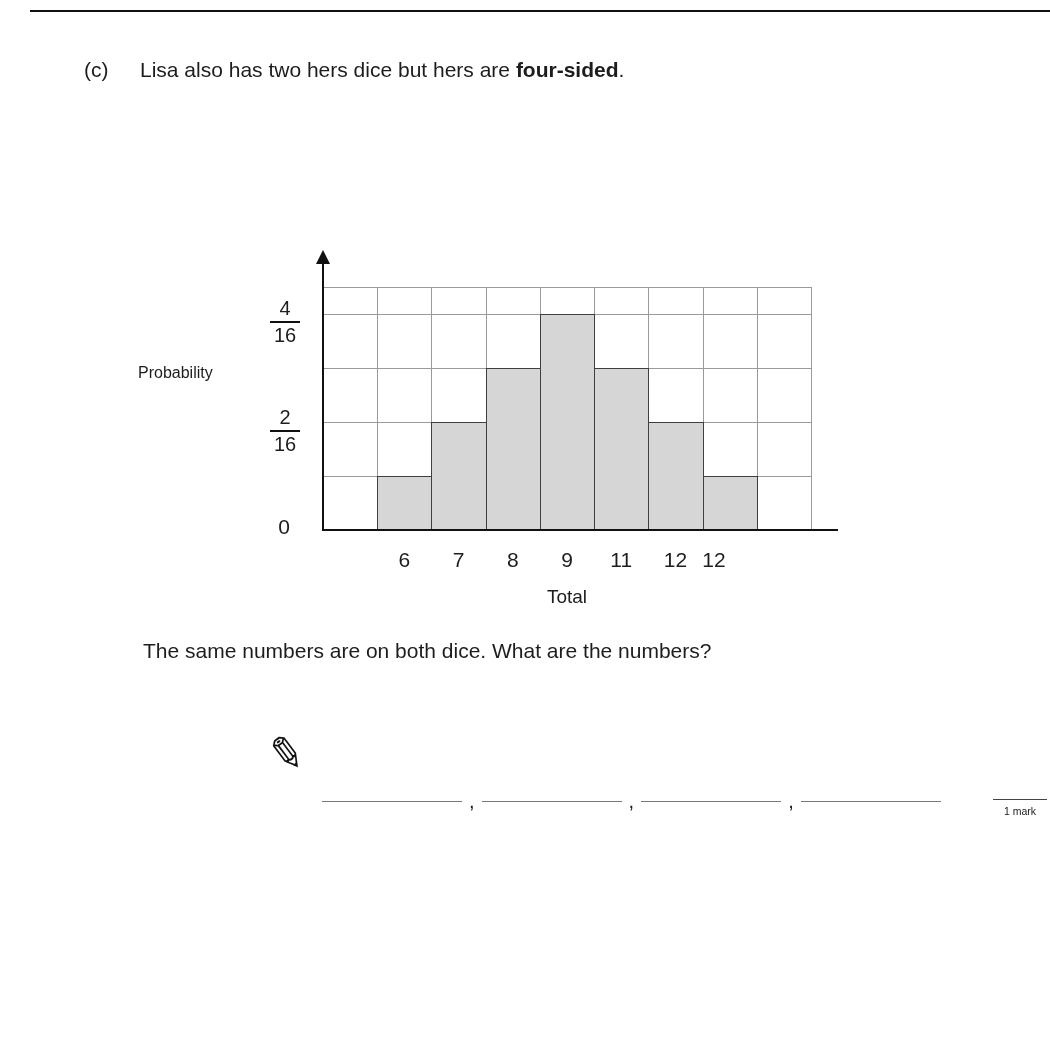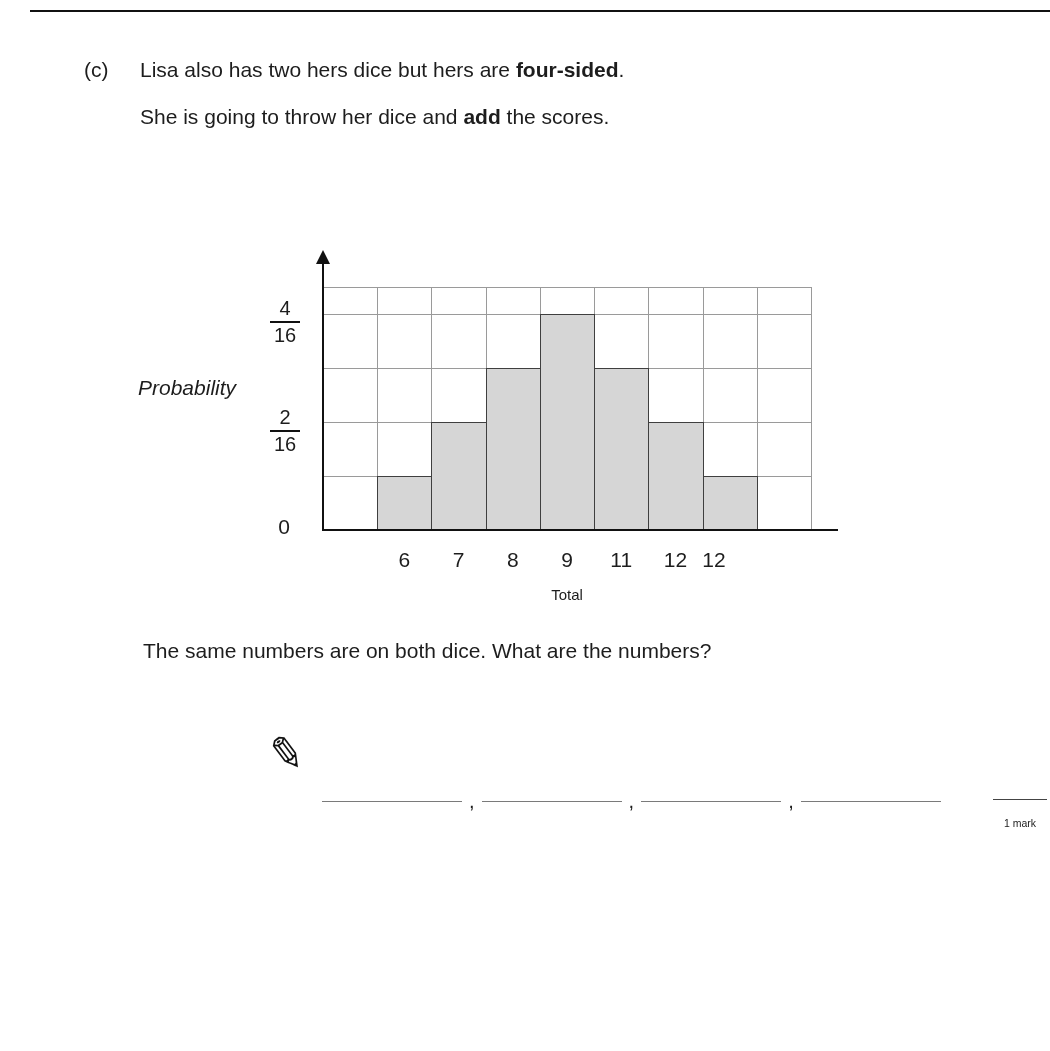--- a/index.html
+++ b/index.html
@@ -26,43 +26,42 @@
   .vgrid{position:absolute;top:0;width:1px;height:100%;}
   .bar{position:absolute;bottom:0;border:1px solid #3f3f3f;box-sizing:border-box;}
   .xtick{position:absolute;bottom:-42px;transform:translateX(-50%);font-size:21px;color:#1d1d1d;}
   .y-axis{position:absolute;left:322px;top:260px;width:2px;height:270px;background:#111;}
   .y-arrow{position:absolute;left:316px;top:250px;width:0;height:0;
            border-left:7px solid transparent;border-right:7px solid transparent;border-bottom:14px solid #111;}
   .x-axis{position:absolute;left:322px;top:529px;width:516px;height:2px;background:#111;}
   .frac{position:absolute;width:46px;text-align:center;font-size:20px;line-height:1.15;margin-top:11px;}
   .frac .fline{display:block;height:2px;background:#111;margin:1px 8px;}
   .ytick-zero{position:absolute;left:262px;top:515px;width:44px;text-align:center;font-size:21px;}
-  .ylabel{position:absolute;left:138px;top:376px;font-size:21px;font-style:italic;}
-  .xlabel{position:absolute;left:323px;top:586px;width:488px;text-align:center;font-size:15px;}
+  .ylabel{position:absolute;left:138px;top:364px;font-size:16px;}
+  .xlabel{position:absolute;left:323px;top:586px;width:488px;text-align:center;font-size:19px;}
 
   
   .pencil{position:absolute;left:268px;top:728px;font-size:44px;color:#111;transform:rotate(8deg);}
   .answers{position:absolute;left:322px;top:778px;height:24px;display:flex;align-items:flex-end;gap:7px;}
   .blank{width:140px;height:0;border-bottom:1.5px solid #7a7a7a;}
   .comma{font-size:20px;line-height:10px;transform:translateY(4px);}
   .markbox{position:absolute;left:993px;top:799px;width:54px;border-top:1.5px solid #444;
-           font-size:10.5px;text-align:center;padding-top:17px;color:#222;}
+           font-size:10.5px;text-align:center;padding-top:5px;color:#222;}
 </style>
 </head>
 <body>
 
 <div class="page">
 
   <div class="rule-top"></div>
 
   <div class="bodytext part-label">(c)</div>
 
   <div class="bodytext t-line1"><span>Lisa also has two hers dice but hers are </span><b>four-sided</b><span>.</span></div>
 
-  <div class="bodytext t-line2"><span>She is going to throw her dice and </span><b>add</b><span> the scores.</span></div>
 
 
   <div class="chart">
     <div class="ylabel">Probability</div>
 
     <div class="frac" style="left:262px;top:286px;">
       <span>4</span>
       <span class="fline"></span>
       <span>16</span>
     </div>

